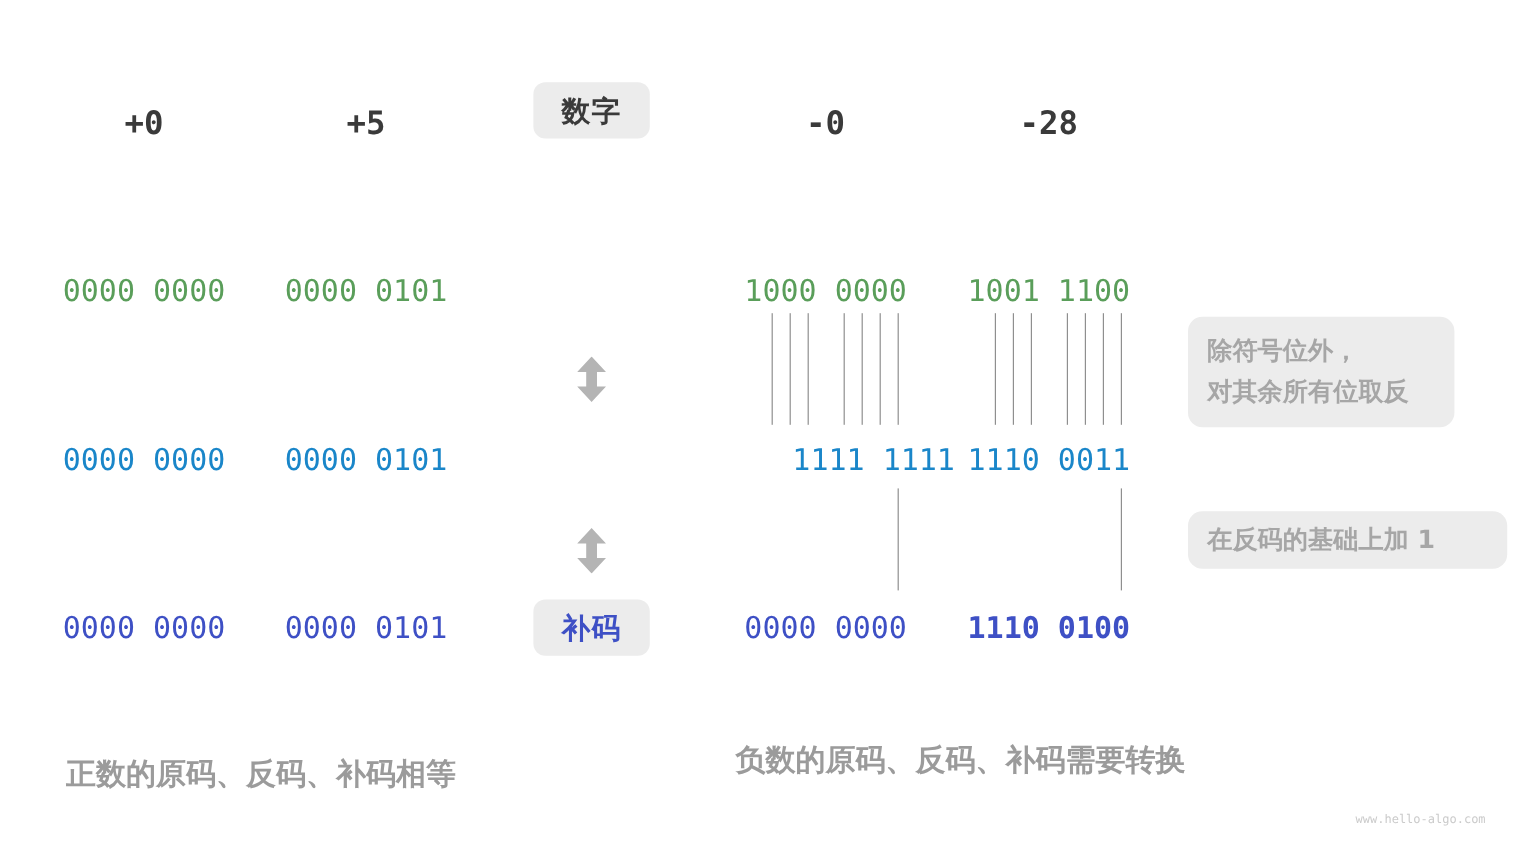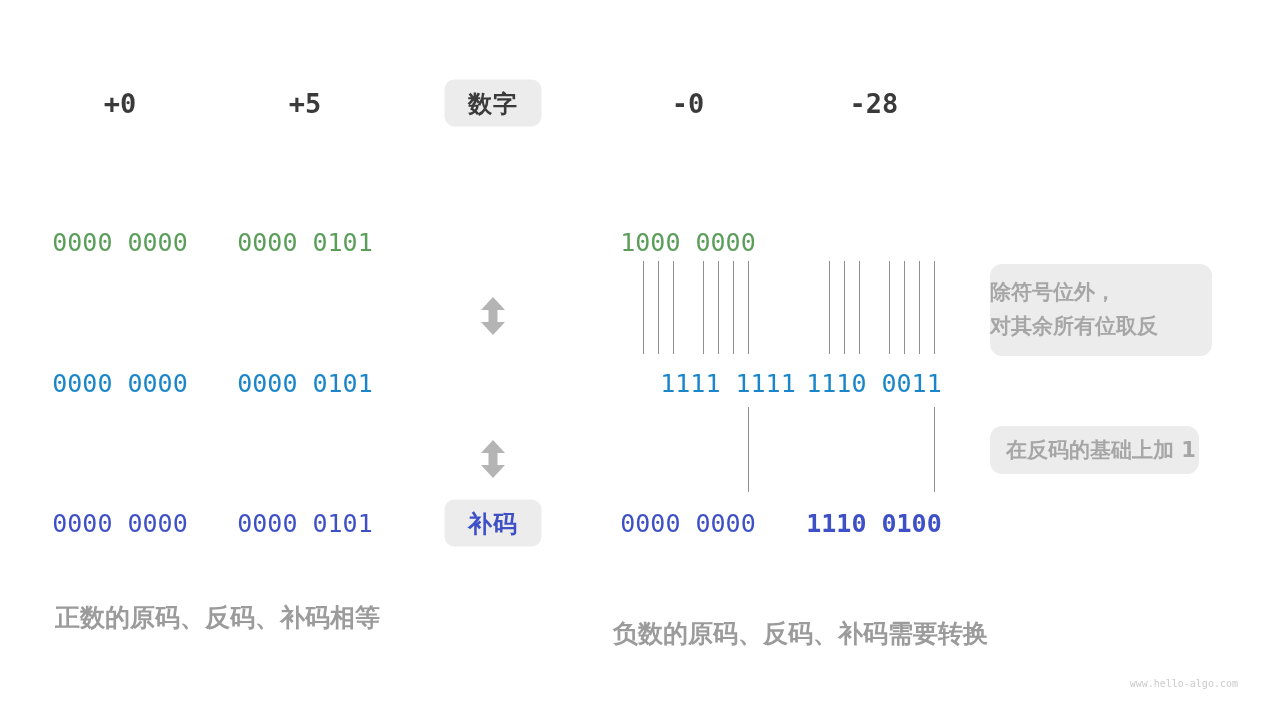--- a/index.html
+++ b/index.html
@@ -20,46 +20,47 @@
     display:flex; align-items:center; justify-content:center;
     font-size:24px; font-weight:bold; letter-spacing:1px;
   }
   .labelbox.dark { color:var(--ink); }
   .arrow { position:absolute; transform:translate(-50%,-50%); line-height:0; }
   .arrow svg path { fill:var(--arrowgray); }
   .vline { position:absolute; width:1px; background:var(--linegray); }
   .callout {
     position:absolute; background:var(--boxbg); border-radius:12px;
     color:var(--notegray); font-weight:bold; font-size:21px; line-height:34px;
-    padding:11px 0; box-sizing:border-box; white-space:nowrap;
+    padding:11px 16px; box-sizing:border-box; white-space:nowrap;
   }
   .callout.single { display:flex; align-items:center; padding:0 16px; }
   .caption {
     position:absolute; transform:translateY(-50%);
     font-size:25px; font-weight:bold; color:var(--captiongray); white-space:nowrap;
   }
   .watermark {
     position:absolute; font-size:10px; color:var(--wmgray);
     font-family:"DejaVu Sans Mono","Liberation Mono",monospace;
   }
 </style>
 </head>
 <body>
 
 <div class="canvas">
 
   <div class="center mono num" style="left:120px; top:103px;">+0</div>
   <div class="center mono num" style="left:305px; top:103px;">+5</div>
-  <div class="labelbox dark" style="left:493px; top:103px;">数字</div>
+  <div class="labelbox dark" style="left:493px; top:92px;">数字</div>
   <div class="center mono num" style="left:688px; top:103px;">-0</div>
   <div class="center mono num" style="left:874px; top:103px;">-28</div>
 
   <div class="center mono bin green" style="left:120px; top:242px;">0000 0000</div>
   <div class="center mono bin green" style="left:305px; top:242px;">0000 0101</div>
   <div class="center mono bin green" style="left:688px; top:242px;text-align:center;">1000 0000</div>
+  <div class="center mono bin green" style="left:874px; top:242px;">1001 1100</div>
 
   <div class="arrow" style="left:493px; top:316px;">
     <svg width="28" height="38" viewBox="0 0 28 38">
         <path d="M14 0 L26 13 H18.5 V25 H26 L14 38 L2 25 H9.5 V13 H2 Z"></path>
       </svg>
   </div>
 
   <div class="center mono bin blue" style="left:120px; top:383px;">0000 0000</div>
   <div class="center mono bin blue" style="left:305px; top:383px;">0000 0101</div>
   <div class="center mono bin blue" style="left:688px; top:383px;margin-left:40px;">1111 1111</div>
@@ -93,20 +94,20 @@
       <div class="vline" style="left: 919.15px; top: 261px; height: 93px;"></div>
       <div class="vline" style="left: 934.2px; top: 261px; height: 93px;"></div>
       <div class="vline" style="left: 748.2px; top: 407px; height: 85px;"></div>
       <div class="vline" style="left: 934.2px; top: 407px; height: 85px;"></div>
     </div>
 
   <div class="callout" style="left:990px; top:264px; width:222px; height:92px;">
     <div>除符号位外，</div>
     <div>对其余所有位取反</div>
   </div>
-  <div class="callout single" style="left:990px; top:426px; width:209px; height:48px;">在反码的基础上加 1</div>
+  <div class="callout single" style="left:990px; top:426px; width:266px; height:48px;">在反码的基础上加 1</div>
 
-  <div class="caption" style="left:55px; top:617px;text-align:center;">正数的原码、反码、补码相等</div>
+  <div class="caption" style="left:55px; top:645px;text-align:center;">正数的原码、反码、补码相等</div>
   <div class="caption" style="left:613px; top:633px;">负数的原码、反码、补码需要转换</div>
 
   <div class="watermark" style="right:42px; top:678px;">www.hello-algo.com</div>
 
 </div>
 
 </body></html>

